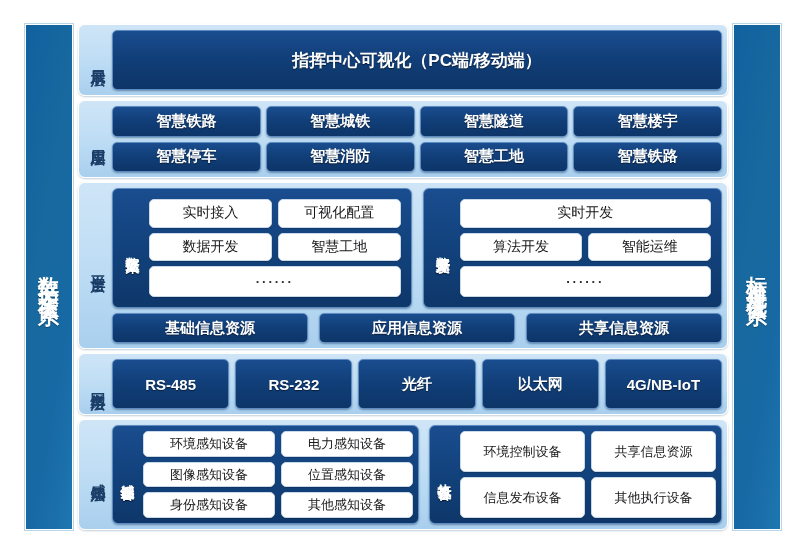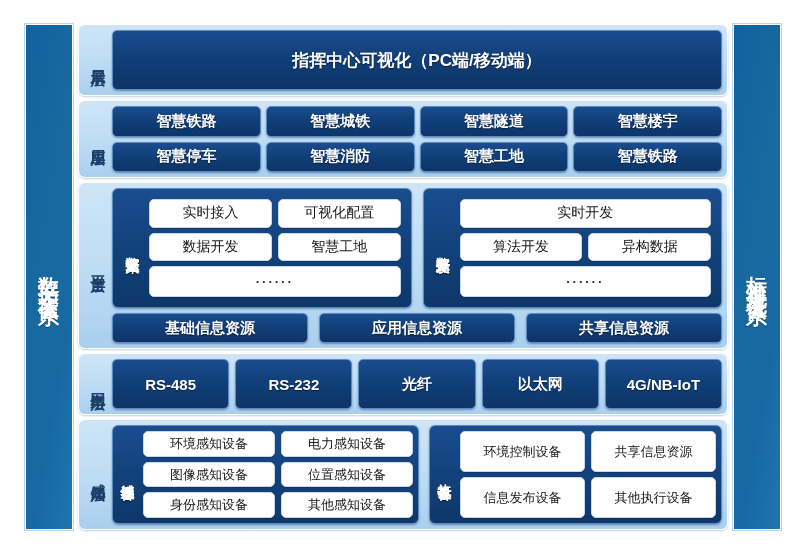--- a/index.html
+++ b/index.html
@@ -276,21 +276,21 @@
           <div class="platform-group">
             <div class="group-label">
               <span>数据开发</span>
             </div>
             <div class="group-grid">
               <div class="grow">
                 <div class="chip">实时开发</div>
               </div>
               <div class="grow">
                 <div class="chip">算法开发</div>
-                <div class="chip">异构数据</div>
+                <div class="chip">智能运维</div>
               </div>
               <div class="chip dots wide">······</div>
             </div>
           </div>
 
         </div>
 
         <div class="resource-row">
           <div class="pill">基础信息资源</div>
           <div class="pill">应用信息资源</div>

